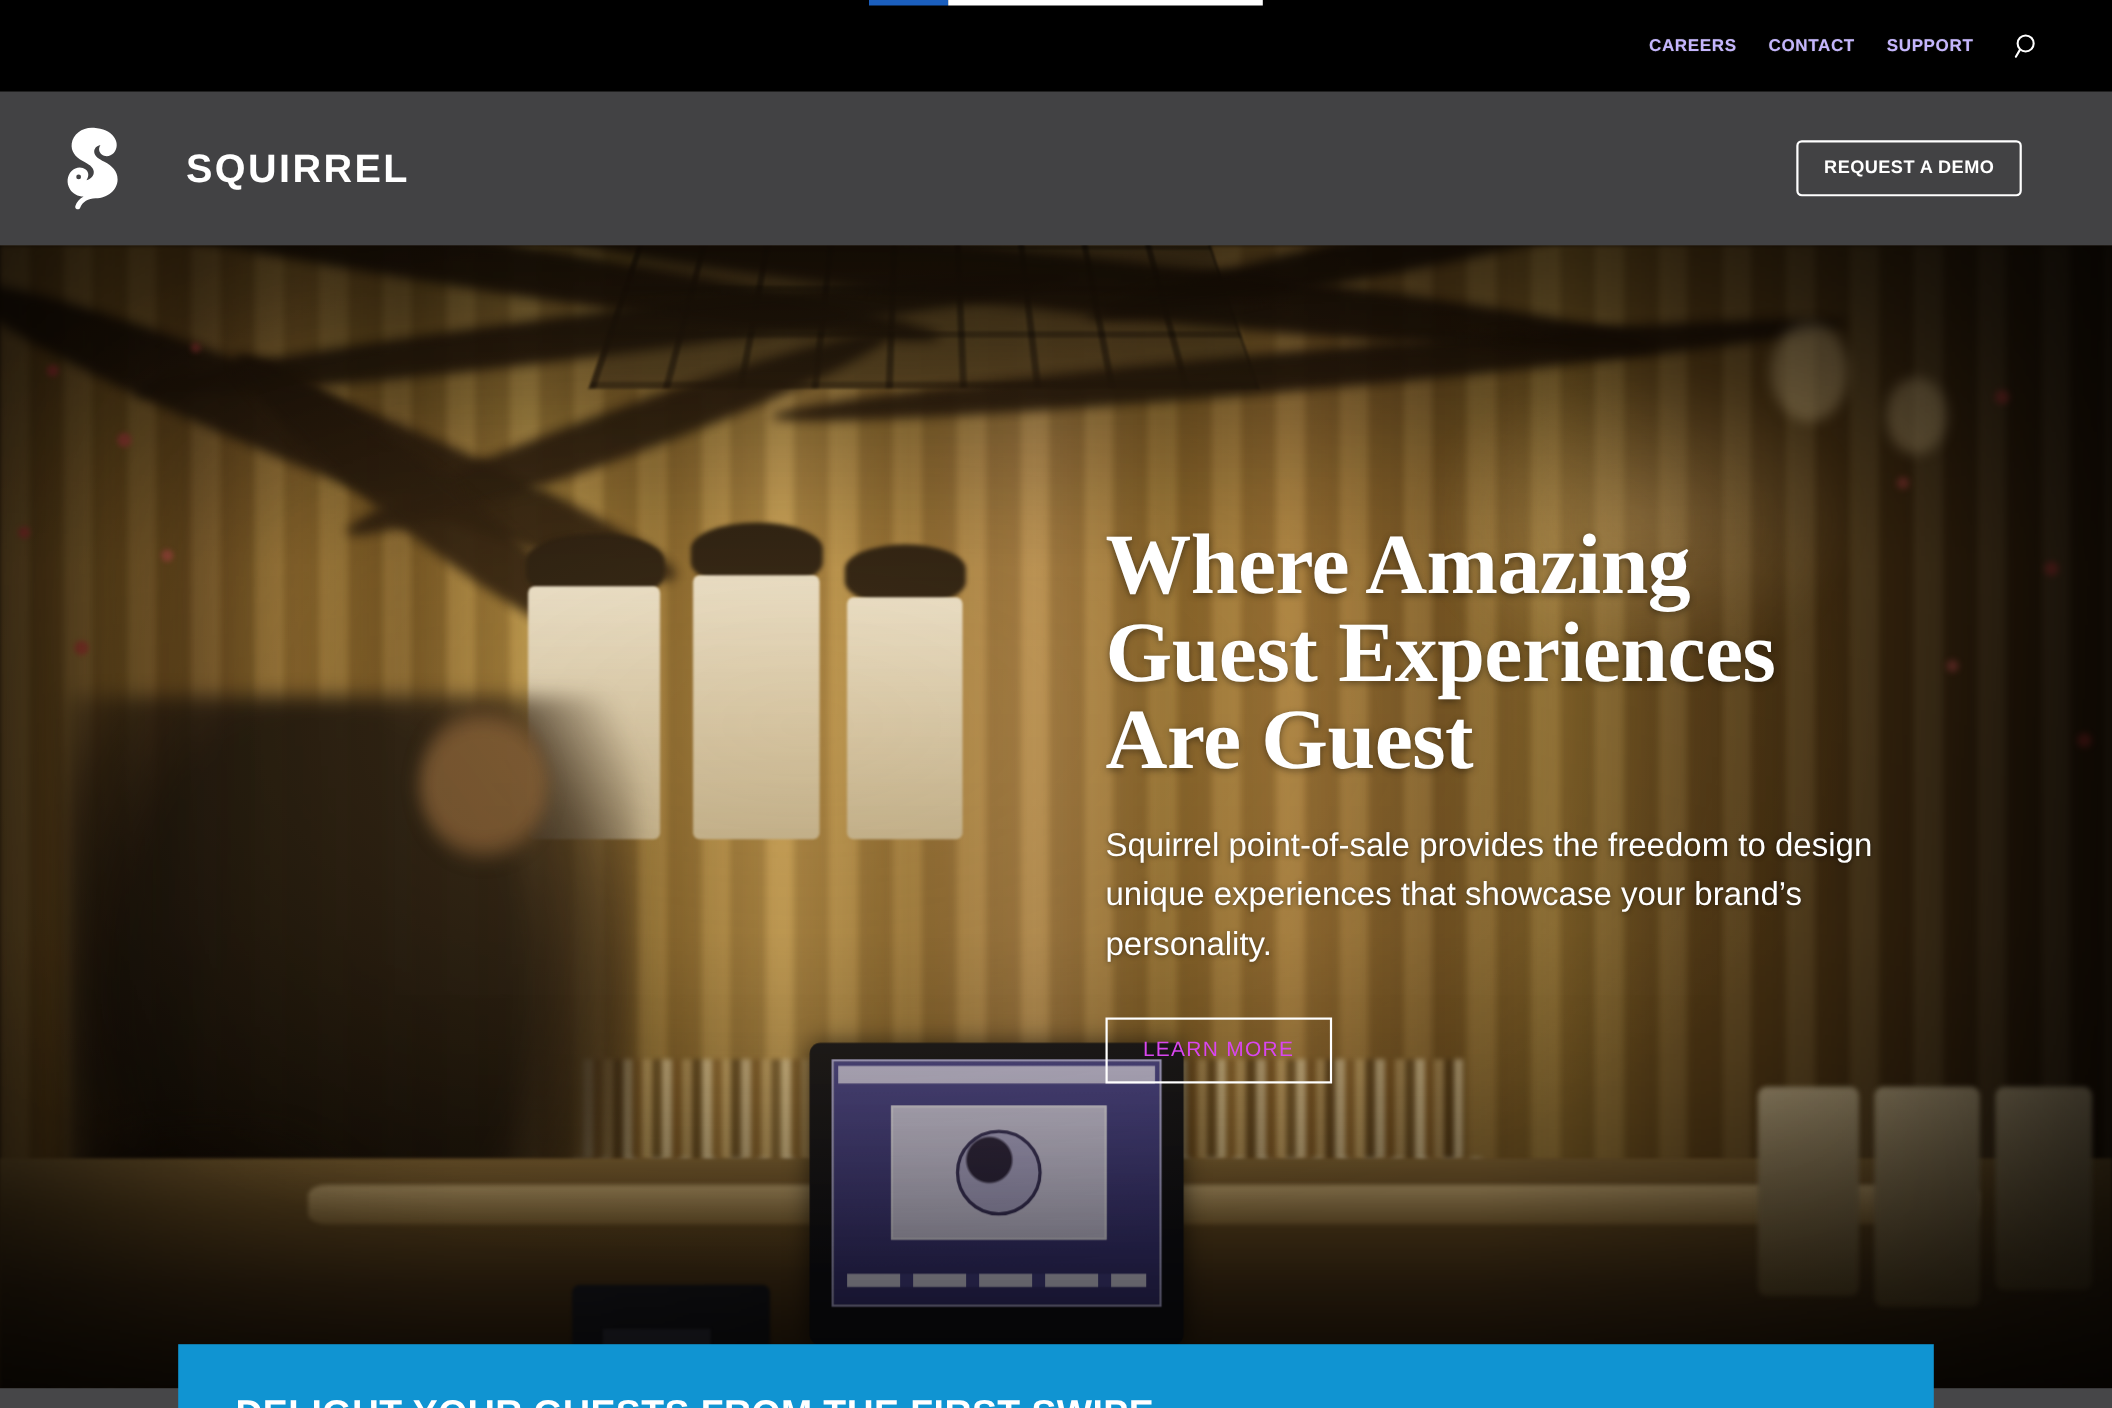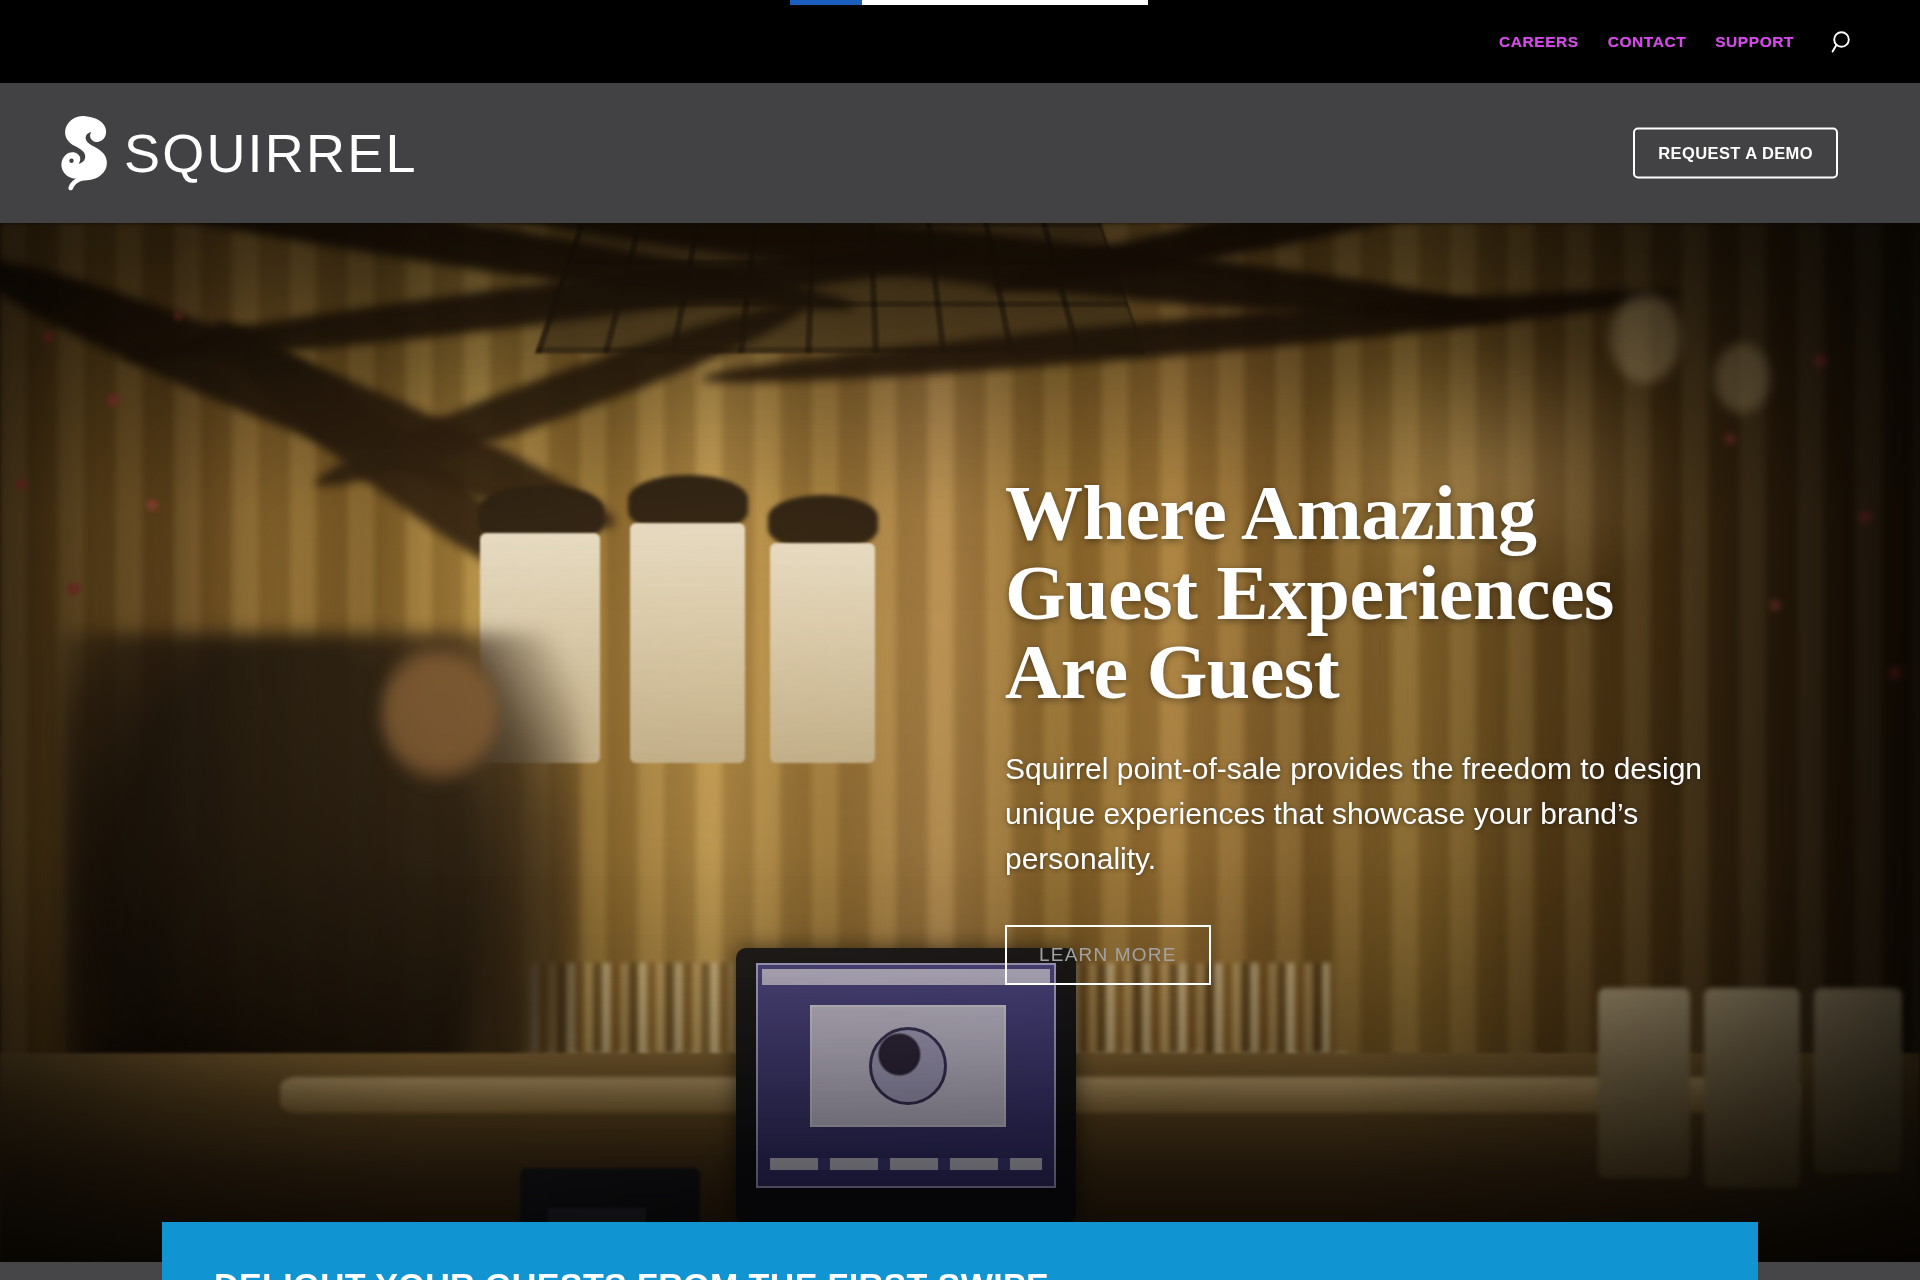--- a/index.html
+++ b/index.html
@@ -20,43 +20,43 @@
   
   .utility {
     position:absolute; top:0; left:0; width:1920px; height:83px;
     background:#000; z-index:50;
   }
   .utility-inner {
     position:absolute; right:62px; top:0; height:83px;
     display:flex; align-items:center; gap:29px;
   }
   .ulink {
-    color:#d946ef; font-size:15.5px; font-weight:700; letter-spacing:.55px;
+    color:#c4b5fd; font-size:15.5px; font-weight:700; letter-spacing:.55px;
     text-decoration:none; cursor:pointer; white-space:nowrap;
     text-shadow:0 0 1px rgba(255,255,255,.35);
   }
   .search-btn {
     width:30px; height:30px; display:flex; align-items:center;
     justify-content:center; cursor:pointer; margin-left:5px;
   }
   .search-btn svg { display:block; }
 
   
   .header {
     position:absolute; top:83px; left:0; width:1920px; height:140px;
     background:#424244; z-index:45;
   }
   .logo {
     position:absolute; left:55px; top:50%; transform:translateY(-50%);
     display:flex; align-items:center; gap:13px; cursor:pointer;
   }
   .logo-mark { width:56px; height:76px; display:block; }
   .logo-text {
-    color:#fff; font-size:54px; font-weight:400; letter-spacing:2.2px;
-    font-family:"Liberation Sans", sans-serif; line-height:1;
+    color:#fff; font-size:36px; font-weight:700; letter-spacing:2.2px;
+    font-family:"Liberation Sans", sans-serif; line-height:1;margin-left:45px;
   }
   .mainnav {
     position:absolute; left:563px; top:50%; transform:translateY(-50%);
     display:flex; align-items:center; gap:0;
   }
   .navitem {
     display:flex; align-items:center; gap:7px;
     padding:0 19px; cursor:pointer;
   }
   .navitem span.lbl {
@@ -307,21 +307,21 @@
   .hero-sub {
     margin-top:34px; font-size:30px; line-height:1.50; color:#fff;
     font-weight:400; text-shadow:0 1px 5px rgba(0,0,0,.45);
   }
   .learn-btn {
     display:inline-block; margin-top:44px;
     border:2px solid #fff; background:transparent;
     padding:17px 32px; cursor:pointer;
   }
   .learn-btn span {
-    color:#a3a3a3; font-size:19px; font-weight:400; letter-spacing:1.2px;
+    color:#d946ef; font-size:19px; font-weight:400; letter-spacing:1.2px;
   }
 
   
   .belowfold {
     position:absolute; top:1262px; left:0; width:1920px; height:18px;
     background:#464648; z-index:10;
   }
   .blue-band {
     position:absolute; left:162px; top:1222px; width:1596px; height:58px;
     background:#1094d2; z-index:30; overflow:hidden;

